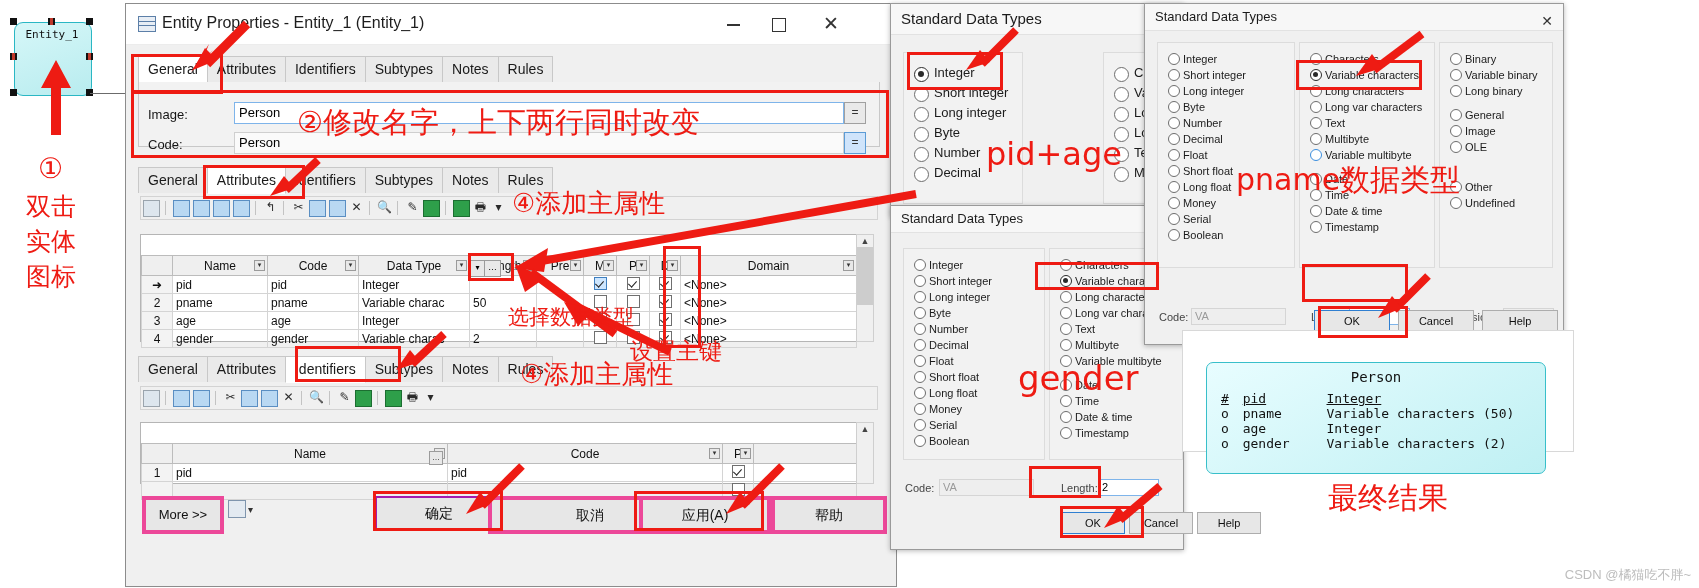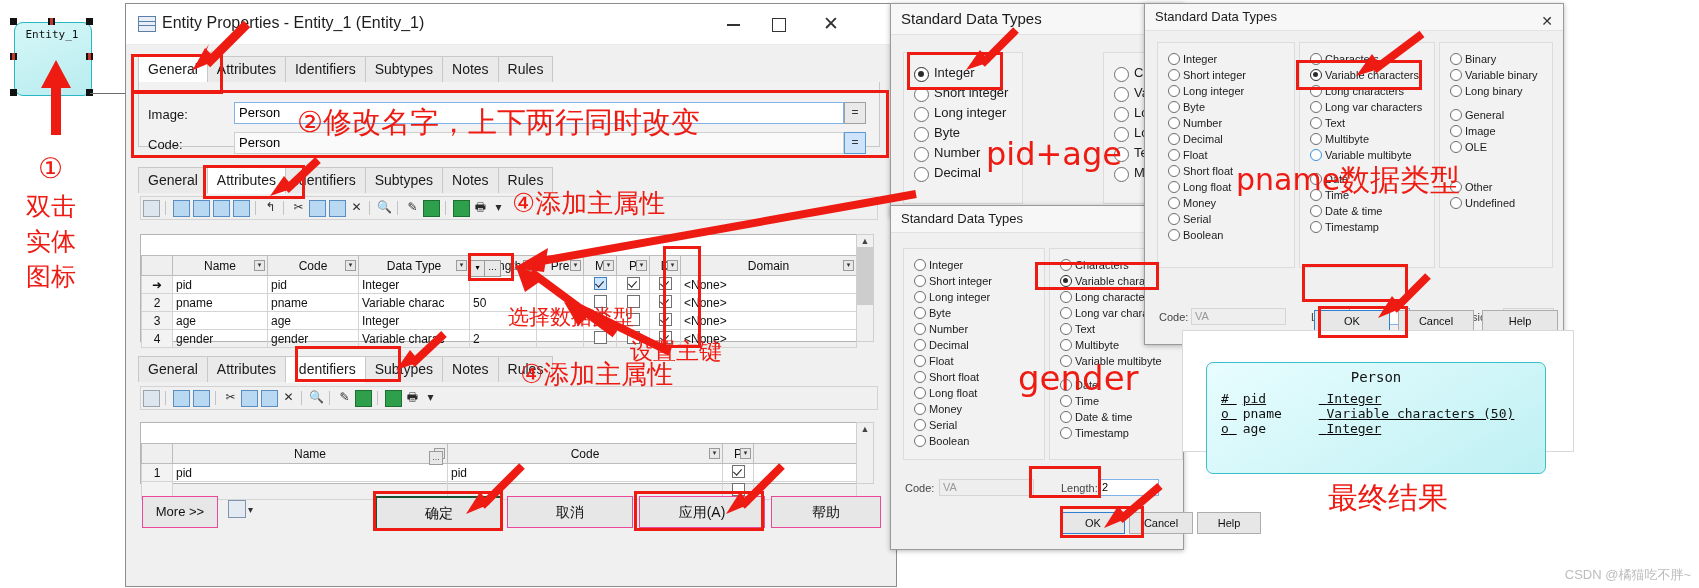--- a/index.html
+++ b/index.html
@@ -65,24 +65,24 @@
   .grid th{background:#efefef;border:1px solid #bcbcbc;height:17px;font-weight:normal;color:#111;
     font-size:12px;position:relative;}
   .grid td{border:1px solid #d4d4d4;height:17px;padding:0 3px;color:#111;white-space:nowrap;}
   .ddmark{position:absolute;right:2px;top:4px;width:9px;height:9px;background:#e8e8e8;border:1px solid #9b9b9b;
     font-size:7px;line-height:8px;text-align:center;color:#333;}
   .ck{display:inline-block;width:11px;height:11px;border:1px solid #6f6f6f;background:#fff;position:relative;}
   .ck.on::after{content:"";position:absolute;left:2px;top:1px;width:4px;height:7px;border:solid #222;
     border-width:0 1.6px 1.6px 0;transform:rotate(42deg);}
   .ck.blue{background:#cde6ff;border-color:#3f7fbf;}
   
-  .btn{height:30px;line-height:30px;text-align:center;background:#e7e7e7;border:1px solid #ec4899;
+  .btn{height:30px;line-height:30px;text-align:center;background:#e7e7e7;border:4px solid #ec4899;
     font-size:14px;color:#111;}
   .btn.more{font-size:13px;}
-  .btn.default{border:2px solid #14532d;}
+  .btn.default{border:2px solid #a21caf;}
   
   .redbox{border:3px solid #ee1b13;background:transparent;pointer-events:none;}
   .redtext{color:#ee1b13;font-family:"DejaVu Sans",sans-serif;white-space:nowrap;}
   .arrow svg{display:block;}
   
   .sdt-group{background:#f2f2f2;border:1px solid #dcdcdc;}
   .radio{display:block;position:relative;padding-left:15px;height:16px;line-height:16px;font-size:11px;color:#1b1b1b;}
   .radio::before{content:"";position:absolute;left:0;top:2px;width:10px;height:10px;border-radius:50%;
     border:1.3px solid #6d6d6d;background:#fff;}
   .radio.on::before{border-color:#2b2b2b;}
@@ -328,21 +328,21 @@
   </div>
   <div class="abs vscroll" style="left:730px;top:418px;width:16px;height:60px;">
     <div class="up">▲</div>
   </div>
   <div class="abs" style="left:303px;top:447px;width:12px;height:12px;background:#e8e8e8;border:1px solid #9b9b9b;font-size:8px;text-align:center;line-height:11px;">…</div>
 
   <div class="abs btn more" style="left:16px;top:492px;width:74px;">More &gt;&gt;</div>
   <div class="abs" style="left:102px;top:496px;width:16px;height:16px;background:#e3eaf1;border:1px solid #7f95ad;"></div>
   <div class="abs" style="left:122px;top:500px;font-size:10px;color:#333;">▾</div>
   <div class="abs btn default" style="left:249px;top:492px;width:124px;">确定</div>
-  <div class="abs btn" style="left:381px;top:492px;width:124px;">取消</div>
+  <div class="abs btn" style="left:362px;top:492px;width:124px;padding-left:36px;">取消</div>
   <div class="abs btn" style="left:513px;top:492px;width:124px;">应用(A)</div>
   <div class="abs btn" style="left:645px;top:492px;width:108px;">帮助</div>
 </div>
 
 <div class="abs win" style="left:890px;top:3px;width:292px;height:212px;">
   <div class="win-title sdt">Standard Data Types</div>
   <div class="abs sdt-group" style="left:12px;top:48px;width:118px;height:150px;">
     <div style="padding:10px 0 0 10px">
       <div class="radio big on">Integer</div>
       <div class="radio big">Short integer</div>
@@ -467,35 +467,40 @@
 </div>
 
 <div class="abs sdt-btn default" style="left:1314px;top:310px;width:74px;">OK</div>
 <div class="abs sdt-btn" style="left:1398px;top:310px;width:74px;">Cancel</div>
 <div class="abs sdt-btn" style="left:1482px;top:310px;width:74px;">Help</div>
 
 <div class="abs" style="left:1182px;top:330px;width:390px;height:120px;background:#ffffff;border:1px solid #d8d8d8;"></div>
 
 <div class="abs" id="result-entity" style="left:1206px;top:362px;width:338px;height:110px;">
   <div class="rtitle" style="margin-top:6px;">Person</div>
-  <div style="margin:6px 0 0 14px;text-decoration:underline;">
+  <div style="margin:6px 0 0 14px;">
     <div class="ritem">
       <span class="uline">#</span>
       <span class="uline" style="display:inline-block;width:76px;margin-left:6px;">pid</span>
       <span class="uline">Integer</span>
     </div>
     <div class="ritem">
       <span>o</span>
       <span style="display:inline-block;width:76px;margin-left:6px;">pname</span>
       <span>Variable characters (50)</span>
     </div>
     <div class="ritem">
       <span>o</span>
       <span style="display:inline-block;width:76px;margin-left:6px;">age</span>
       <span>Integer</span>
+    </div>
+    <div class="ritem">
+      <span>o</span>
+      <span style="display:inline-block;width:76px;margin-left:6px;">gender</span>
+      <span>Variable characters (2)</span>
     </div>
   </div>
 </div>
 
 <div class="abs redbox" style="left:131px;top:54px;width:86px;height:34px;"></div>
 <div class="abs redbox" style="left:131px;top:90px;width:752px;height:62px;"></div>
 <div class="abs redbox" style="left:203px;top:165px;width:96px;height:28px;"></div>
 <div class="abs redbox" style="left:468px;top:253px;width:40px;height:22px;"></div>
 <div class="abs redbox" style="left:663px;top:246px;width:32px;height:96px;"></div>
 <div class="abs redbox" style="left:295px;top:346px;width:100px;height:30px;"></div>

